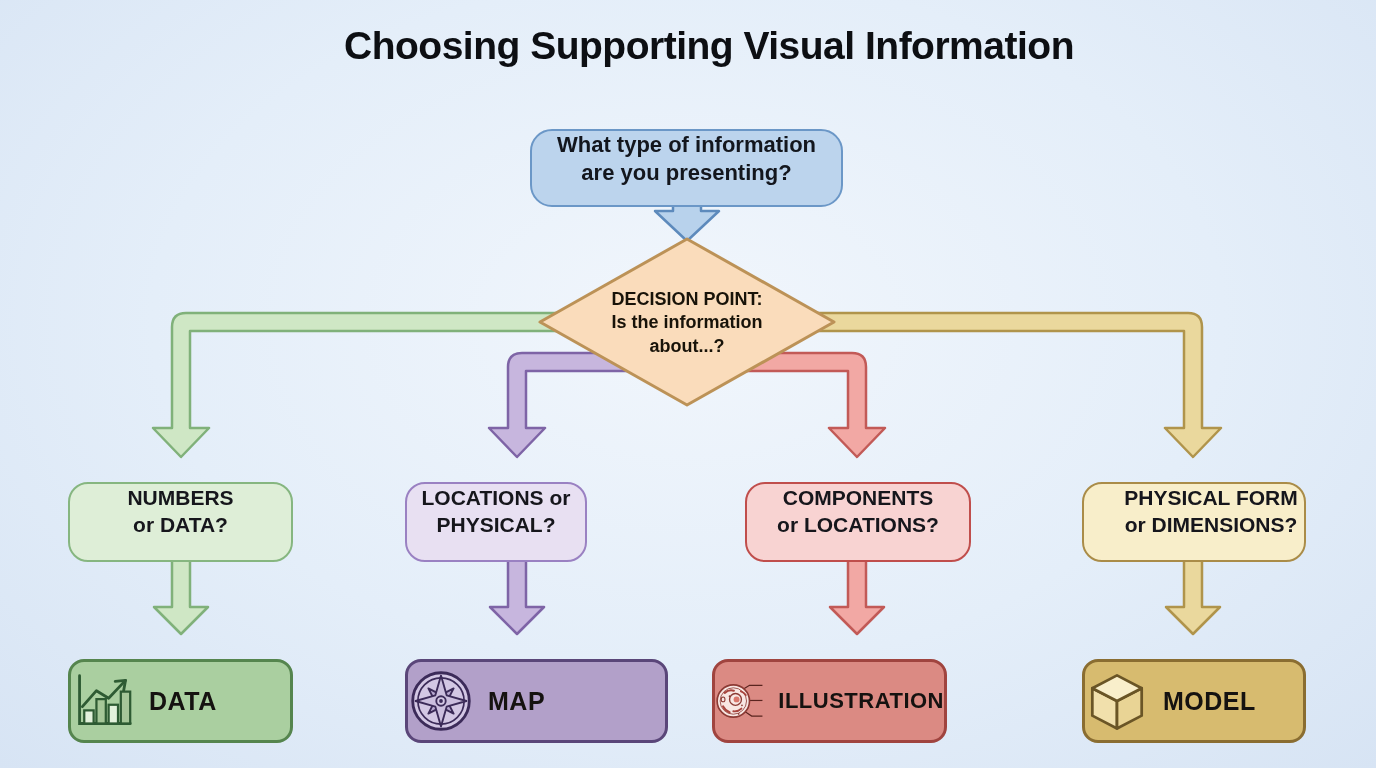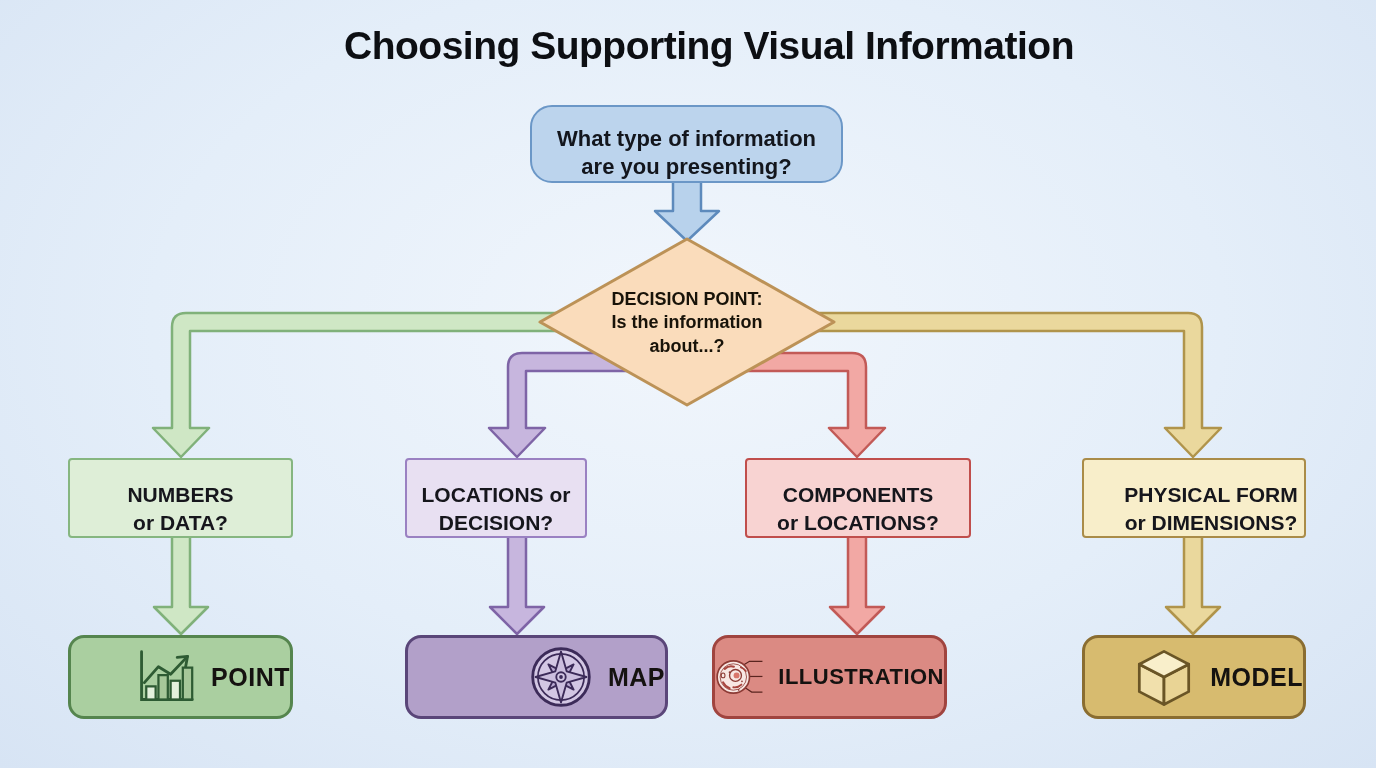--- a/index.html
+++ b/index.html
@@ -13,34 +13,34 @@
   }
   .title{
     position:absolute;left:0;top:24px;width:1376px;
     text-align:center;font-size:39px;font-weight:800;color:#0d0f13;
     letter-spacing:-0.5px;
     margin-left:21px;
   }
   svg.connectors{position:absolute;left:0;top:0;z-index:1;}
   .node{
     position:absolute;z-index:2;box-sizing:border-box;
-    display:flex;flex-direction:column;align-items:center;justify-content:flex-end;
-    text-align:center;font-weight:bold;color:#16161c;
+    display:flex;flex-direction:column;align-items:center;justify-content:flex-start;
+    text-align:center;font-weight:bold;color:#16161c;margin-top:24px;
   }
   .start-box{
     left:530px;top:105px;width:313px;height:78px;
     background:#bcd4ed;border:2.5px solid #6b97c7;border-radius:22px;
     font-size:22px;line-height:1.28;color:#13161d;
   }
   .diamond-text{
     position:absolute;z-index:2;left:567px;top:288px;width:240px;
     text-align:center;font-weight:bold;font-size:18px;line-height:1.3;color:#181309;
   }
   .q-box{
-    top:458px;height:80px;border-radius:4px;
+    top:458px;height:80px;border-radius:20px;
     font-size:21px;line-height:1.3;
   }
   .q-green {left:68px;  width:225px;background:#deeed7;border:2.5px solid #86b680;}
   .q-purple{left:405px; width:182px;background:#e8e0f2;border:2.5px solid #9a81c2;}
   .q-red   {left:745px; width:226px;background:#f8d3d2;border:2.5px solid #c04e4c;}
   .q-gold  {left:1082px;width:224px;background:#f8eeca;border:2.5px solid #aa8c48;padding-left:34px;}
   .r-box{
     top:635px;height:84px;border-radius:16px;
     flex-direction:row;gap:14px;font-size:25px;letter-spacing:0.5px;color:#151210;
   }
@@ -88,42 +88,42 @@
     <div>Is the information</div>
     <div>about...?</div>
   </div>
 
   <div class="node q-box q-green">
     <div>NUMBERS</div>
     <div>or DATA?</div>
   </div>
   <div class="node q-box q-purple">
     <div>LOCATIONS or</div>
-    <div>DECISION?</div>
+    <div>PHYSICAL?</div>
   </div>
   <div class="node q-box q-red">
     <div>COMPONENTS</div>
     <div>or LOCATIONS?</div>
   </div>
   <div class="node q-box q-gold">
     <div>PHYSICAL FORM</div>
     <div>or DIMENSIONS?</div>
   </div>
 
   <div class="node r-box r-green">
     <svg class="icon" width="64" height="60" viewBox="0 0 68 64">
       <path d="M 9 5 L 9 56 L 63 56" fill="none" stroke="#2e5b33" stroke-width="3" stroke-linecap="round"></path>
       <rect x="14" y="42" width="10" height="14" fill="#e3f1dc" stroke="#2e5b33" stroke-width="2.4"></rect>
       <rect x="27" y="30" width="10" height="26" fill="#a6c799" stroke="#2e5b33" stroke-width="2.4"></rect>
       <rect x="40" y="36" width="10" height="20" fill="#e3f1dc" stroke="#2e5b33" stroke-width="2.4"></rect>
       <rect x="53" y="22" width="10" height="34" fill="#a6c799" stroke="#2e5b33" stroke-width="2.4"></rect>
       <polyline points="12,38 27,21 40,29 58,10" fill="none" stroke="#2e5b33" stroke-width="3" stroke-linecap="round" stroke-linejoin="round"></polyline>
       <polyline points="47,11 58,10 56,21" fill="none" stroke="#2e5b33" stroke-width="3" stroke-linecap="round" stroke-linejoin="round"></polyline>
     </svg>
-    <span class="r-label">POINT</span>
+    <span class="r-label">DATA</span>
   </div>
 
   <div class="node r-box r-purple">
     <svg class="icon" width="66" height="66" viewBox="0 0 70 70">
       <circle cx="35" cy="35" r="30" fill="#d3c7e4" stroke="#3c2b59" stroke-width="3"></circle>
       <circle cx="35" cy="35" r="24.5" fill="none" stroke="#3c2b59" stroke-width="1.8"></circle>
       <polygon points="35,28.5 48.4,21.6 41.5,35 48.4,48.4 35,41.5 21.6,48.4 28.5,35 21.6,21.6" fill="#b9a9d2" stroke="#3c2b59" stroke-width="2" stroke-linejoin="round"></polygon>
       <polygon points="35,8 41,29 62,35 41,41 35,62 29,41 8,35 29,29" fill="#cbbede" stroke="#3c2b59" stroke-width="2" stroke-linejoin="round"></polygon>
       <circle cx="35" cy="35" r="5" fill="#d3c7e4" stroke="#3c2b59" stroke-width="2"></circle>
       <circle cx="35" cy="35" r="2" fill="#3c2b59"></circle>

